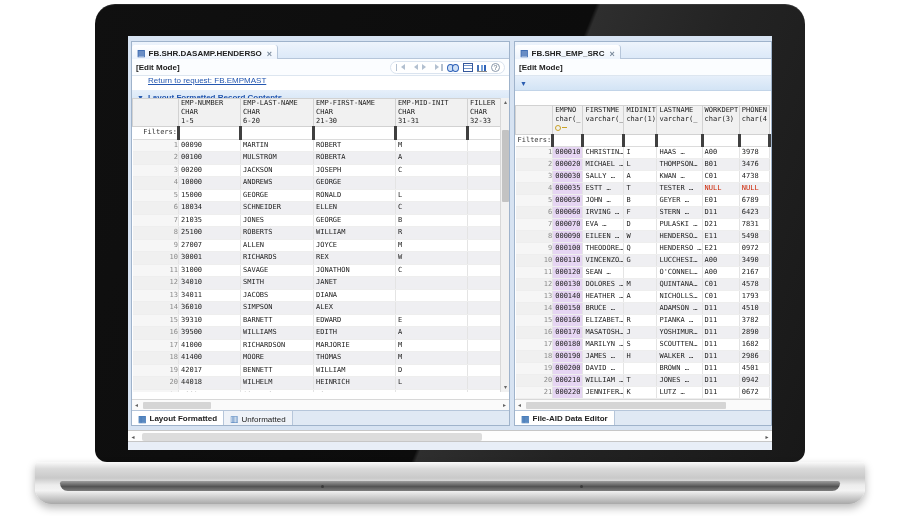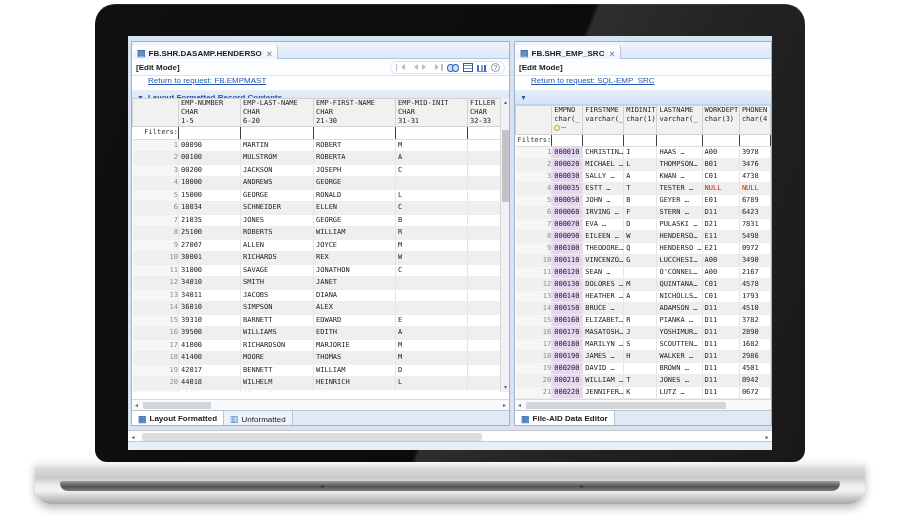--- a/index.html
+++ b/index.html
@@ -57,21 +57,21 @@
   #right-gridwrap { top:63px; height:294px; }
   table.grid { border-collapse:collapse; table-layout:fixed;
     font-family:"DejaVu Sans Mono", monospace; font-size:7px; color:#222; }
   table.grid th, table.grid td { padding:0 0 0 2px; white-space:nowrap; overflow:hidden;
     text-align:left; font-weight:normal; vertical-align:top; }
   table.grid thead th { background:#f1f1f1; border:1px solid #d2d2d2; }
   table.grid thead th div { line-height:9px; }
   table.grid td { border-right:1px solid #e4e4e4; border-bottom:1px solid #eeeeee; }
   #left-grid tbody tr  { height:11.5px; } #left-grid td { line-height:11.5px; }
   #right-grid tbody tr { height:11px; }   #right-grid td { line-height:11px; }
-  tr.filtersrow td { background:#fff; height:11px; line-height:11px; border-right:1px solid #404040; border-bottom:1px solid #dcdcdc; }
+  tr.filtersrow td { background:#fff; height:11px; line-height:11px; border-right:3px solid #404040; border-bottom:1px solid #dcdcdc; }
   tr.filtersrow td.rowhead { color:#333; text-align:left; }
   td.rowhead { background:#f6f6f6; color:#8a8a8a; text-align:right !important; padding-right:3px; border-right:1px solid #d8d8d8; }
   tbody tr:nth-child(even) td { background:#efeff2; }
   tbody tr:nth-child(even) td.rowhead { background:#f0f0f0; }
   td.keycell { background:#e6d5f3 !important; }
   td.nullval { color:#cc2200; font-weight:bold; }
 
   
   .vsb { position:absolute; top:0; bottom:0; right:0; width:9px; background:#f1f1f1; border-left:1px solid #d8d8d8; }
   .vsb .arr { position:absolute; left:0; width:9px; height:9px; font-size:6px; color:#666; text-align:center; line-height:9px; }
@@ -405,23 +405,20 @@
       <div class="tabbar">
         <span class="etab">
           <span class="dbicon">▤</span>
           <span>FB.SHR_EMP_SRC</span>
           <span class="closex">×</span>
         </span>
       </div>
       <div class="toolbar">
         <span class="modelbl">[Edit Mode]</span>
       </div>
-      <div class="linkrow">
-        <a>Return to request: SQL-EMP_SRC</a>
-      </div>
       <div class="secrow">
         <span class="tri">▼</span>
       </div>
       <div class="gridwrap" id="right-gridwrap">
           <table class="grid" id="right-grid">
             <colgroup>
               <col style="width: 34px;">
               <col style="width: 34px;">
               <col style="width: 40px;">
               <col style="width: 34px;">

